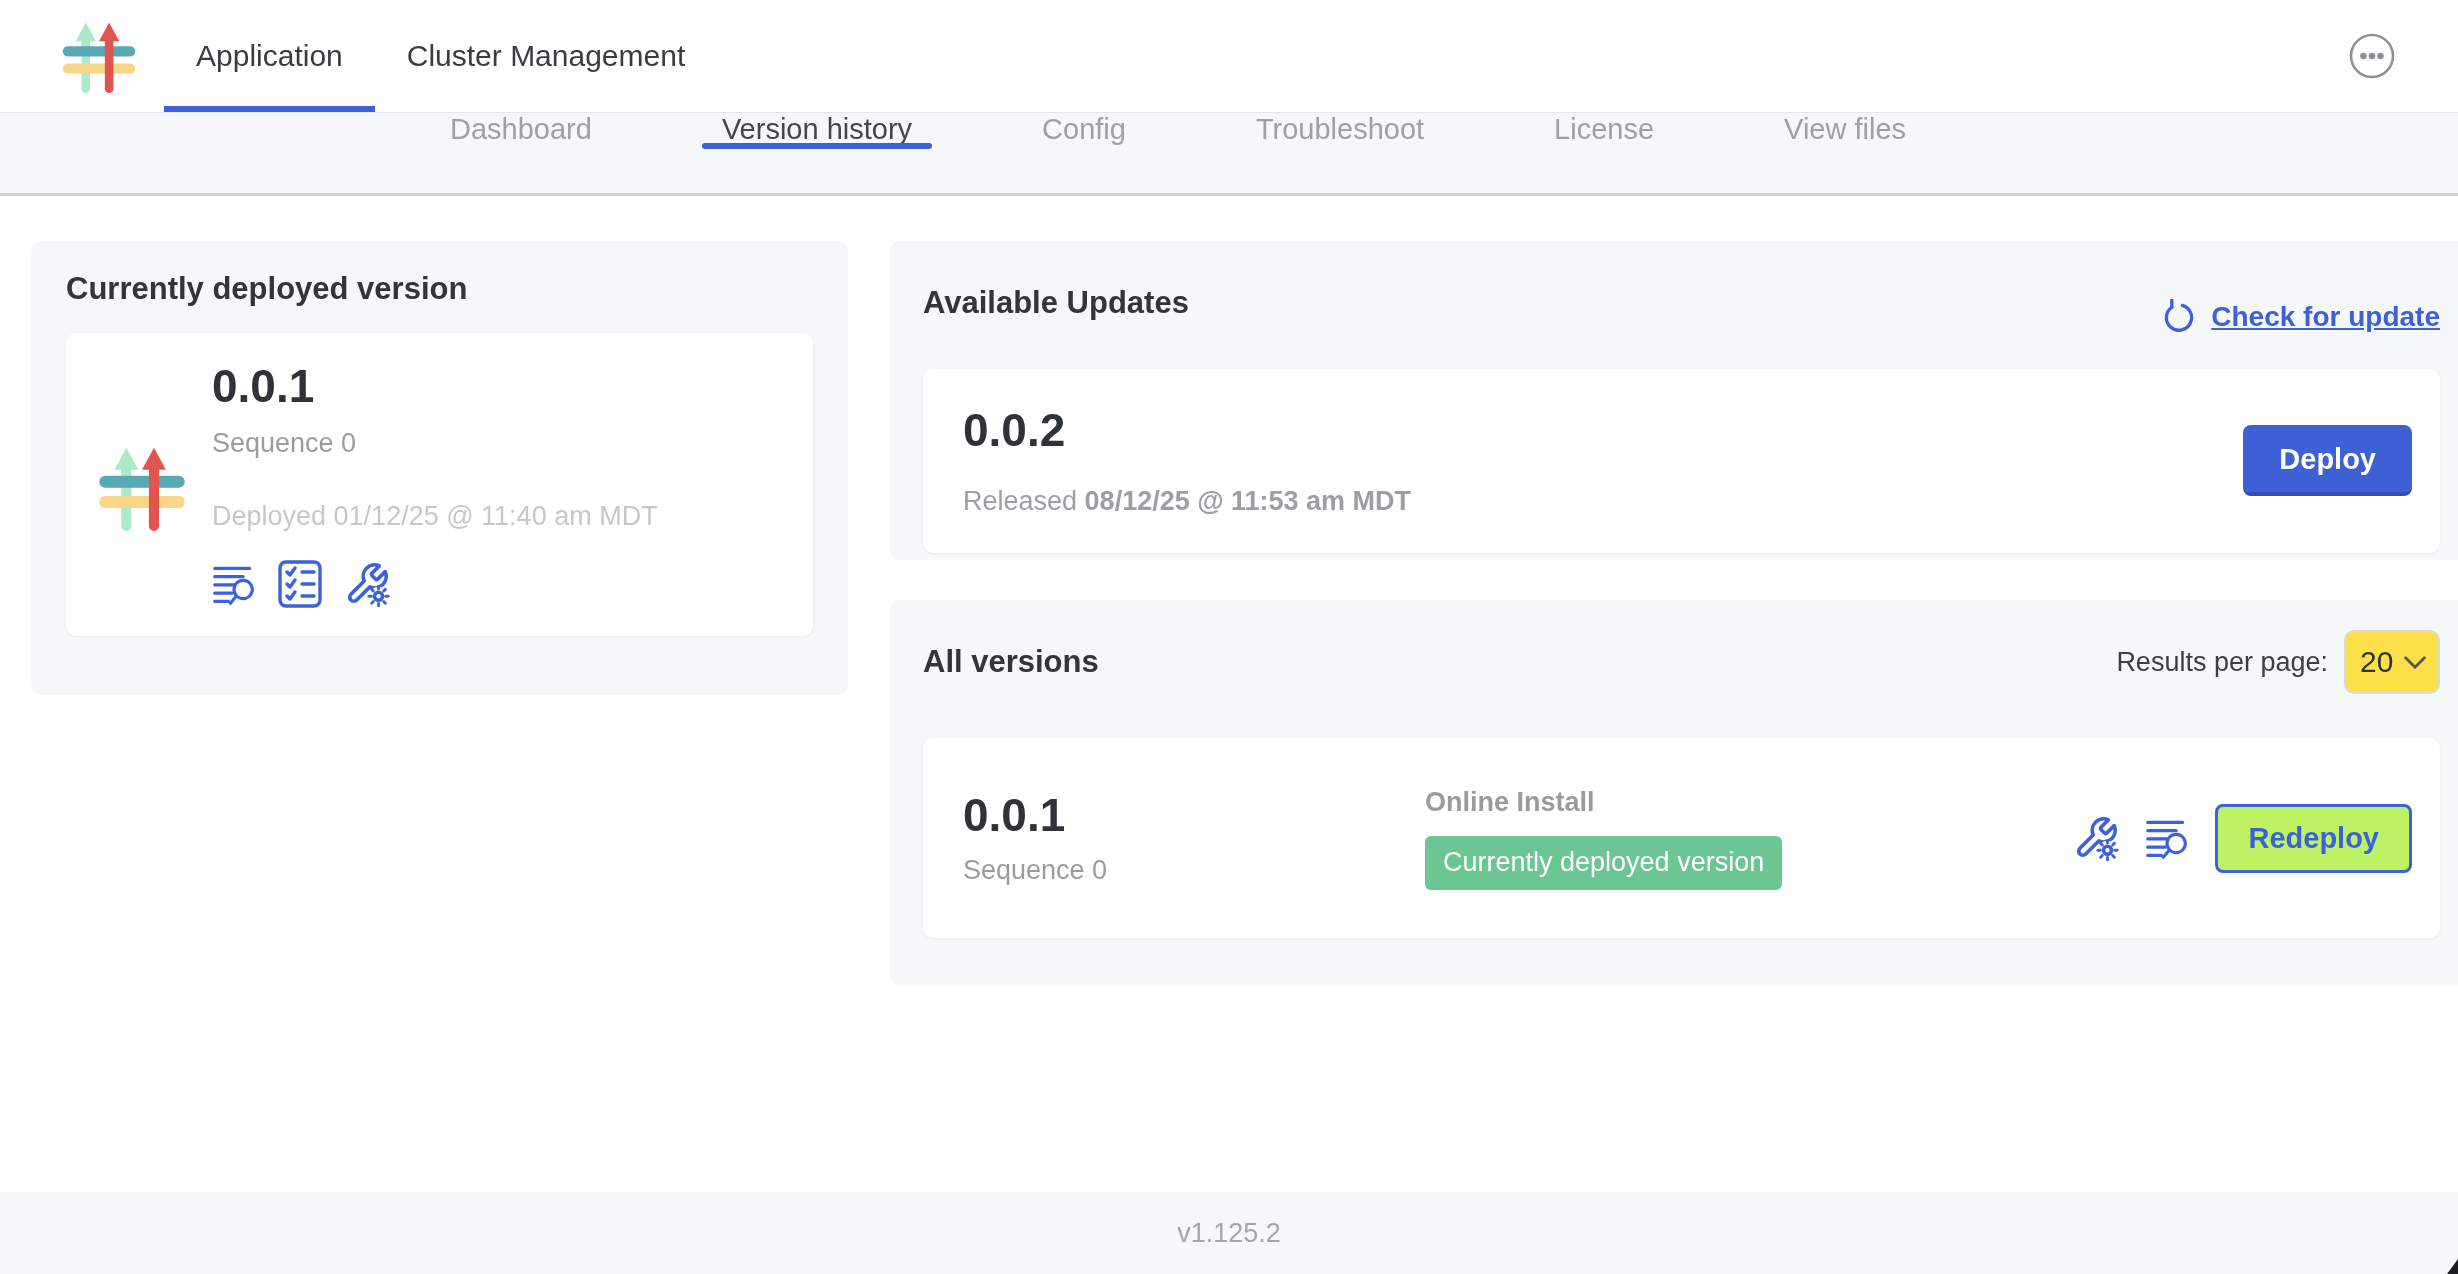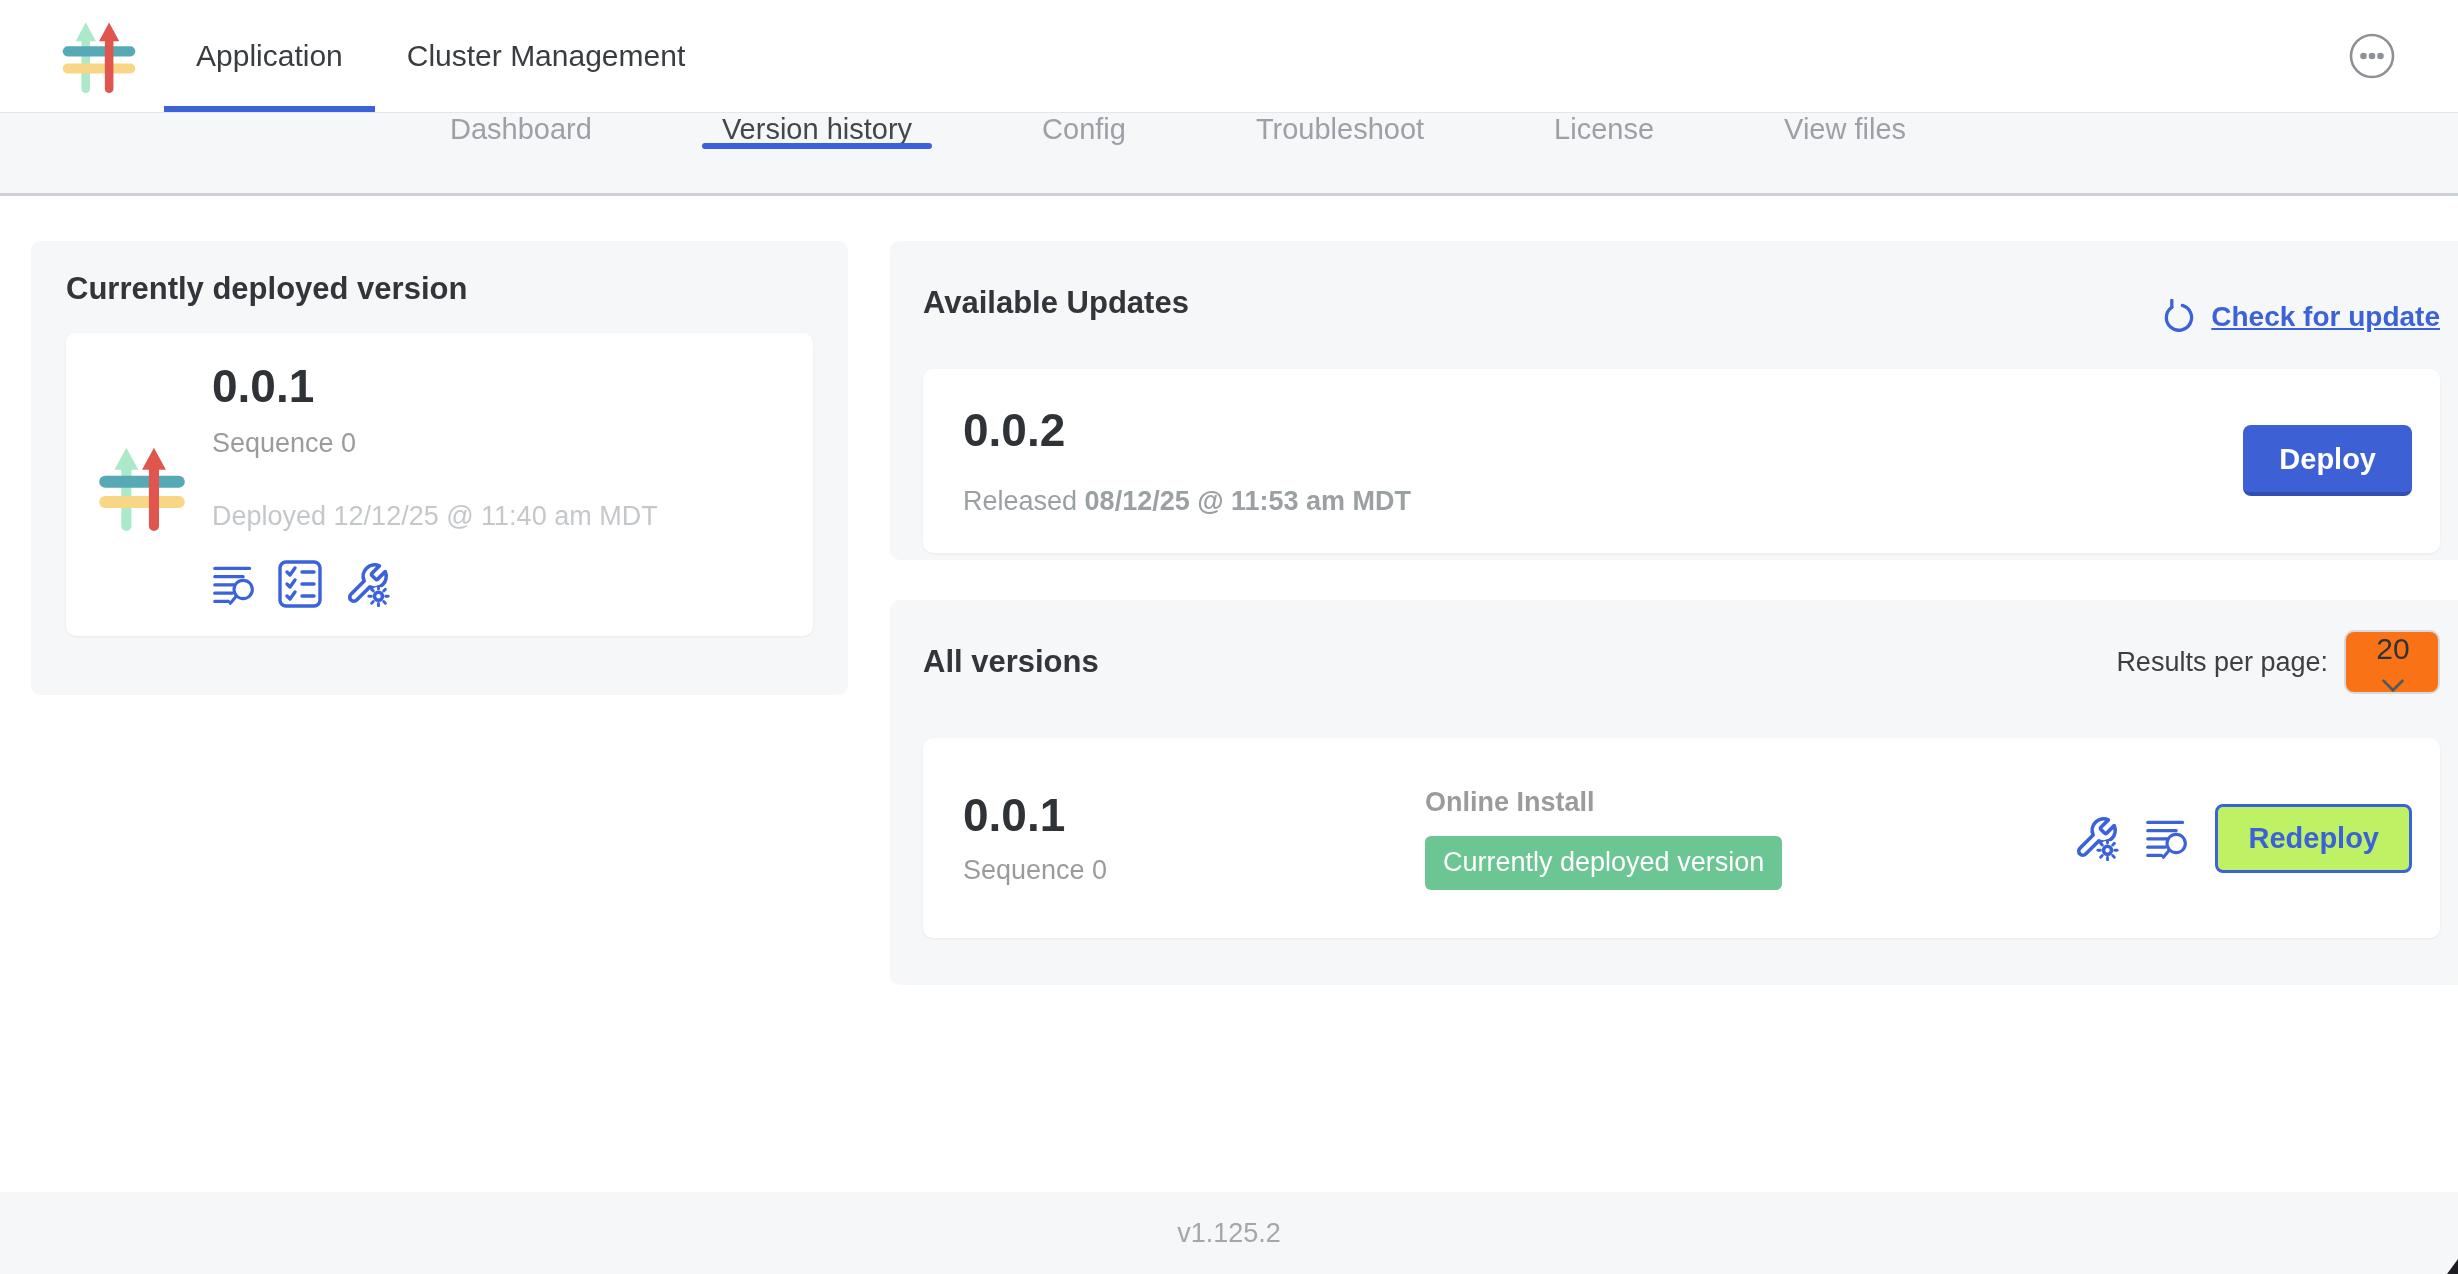--- a/index.html
+++ b/index.html
@@ -54,23 +54,23 @@
     align-items:center; justify-content:space-between; }
   .released-line { margin-top:30px; font-size:27px; color:#9ba0a3; }
   .released-date { font-weight:700; }
   .deploy-btn { background:#3d60d5; border:none; border-bottom:4px solid #3250b3; border-radius:8px;
     color:#fff; font-size:29px; font-weight:700; padding:18px 36px 16px;
     font-family:inherit; cursor:pointer; }
 
   .versions-card { margin-top:40px; height:385px; border-radius:10px 0 0 10px; padding:30px 18px 0 33px; }
   .rpp-wrap { display:flex; align-items:center; gap:16px; }
   .rpp-label { font-size:27px; color:#3c4043; }
-  .rpp-select { width:96px; height:64px; background:#f97316; border:2px solid #d6d9dd; border-radius:10px;
+  .rpp-select { width:96px; height:64px; background:#fde047; border:2px solid #d6d9dd; border-radius:10px;
     display:flex; align-items:center; justify-content:space-between; padding:0 12px 0 14px;
-    font-size:30px; color:#2f3338; cursor:pointer;flex-direction:column; }
+    font-size:30px; color:#2f3338; cursor:pointer; }
   .version-row { margin-top:44px; height:200px; padding:0 28px 0 40px; display:flex; align-items:center; }
   .vr-col1 { width:462px; flex:0 0 auto; }
   .vr-col1 .seq-text { margin-top:14px; }
   .vr-col2 { flex:1; }
   .install-type { font-size:27px; font-weight:700; color:#9b9b9b; }
   .badge { display:inline-block; margin-top:18px; background:#6cc693; color:#fff;
     font-size:27px; padding:11px 18px 12px; border-radius:6px; }
   .vr-actions { display:flex; align-items:center; gap:26px; flex:0 0 auto; }
   .redeploy-btn { background:#bef264; border:3px solid #3b62d8; border-radius:8px; color:#3b62d8;
     font-size:29px; font-weight:700; padding:15px 30px; font-family:inherit; cursor:pointer; }
@@ -182,21 +182,21 @@
 
     <div class="gray-card deployed-card">
       <div class="card-title">Currently deployed version</div>
       <div class="white-card deployed-inner">
         <svg class="deployed-logo" viewBox="0 0 100 100">
             <use href="#app-logo"></use>
           </svg>
         <div class="deployed-info">
           <div class="version-big">0.0.1</div>
           <div class="seq-text">Sequence 0</div>
-          <div class="deployed-at">Deployed 12/12/25 @ 11:40 am MDT</div>
+          <div class="deployed-at">Deployed 01/12/25 @ 11:40 am MDT</div>
           <div class="icon-row">
             <span class="blue-icon">
               <svg width="44" height="48" viewBox="0 0 48 48">
                   <use href="#icon-diff"></use>
                 </svg>
             </span>
             <span class="blue-icon">
               <svg width="48" height="48" viewBox="0 0 48 48">
                   <use href="#icon-checklist"></use>
                 </svg>

